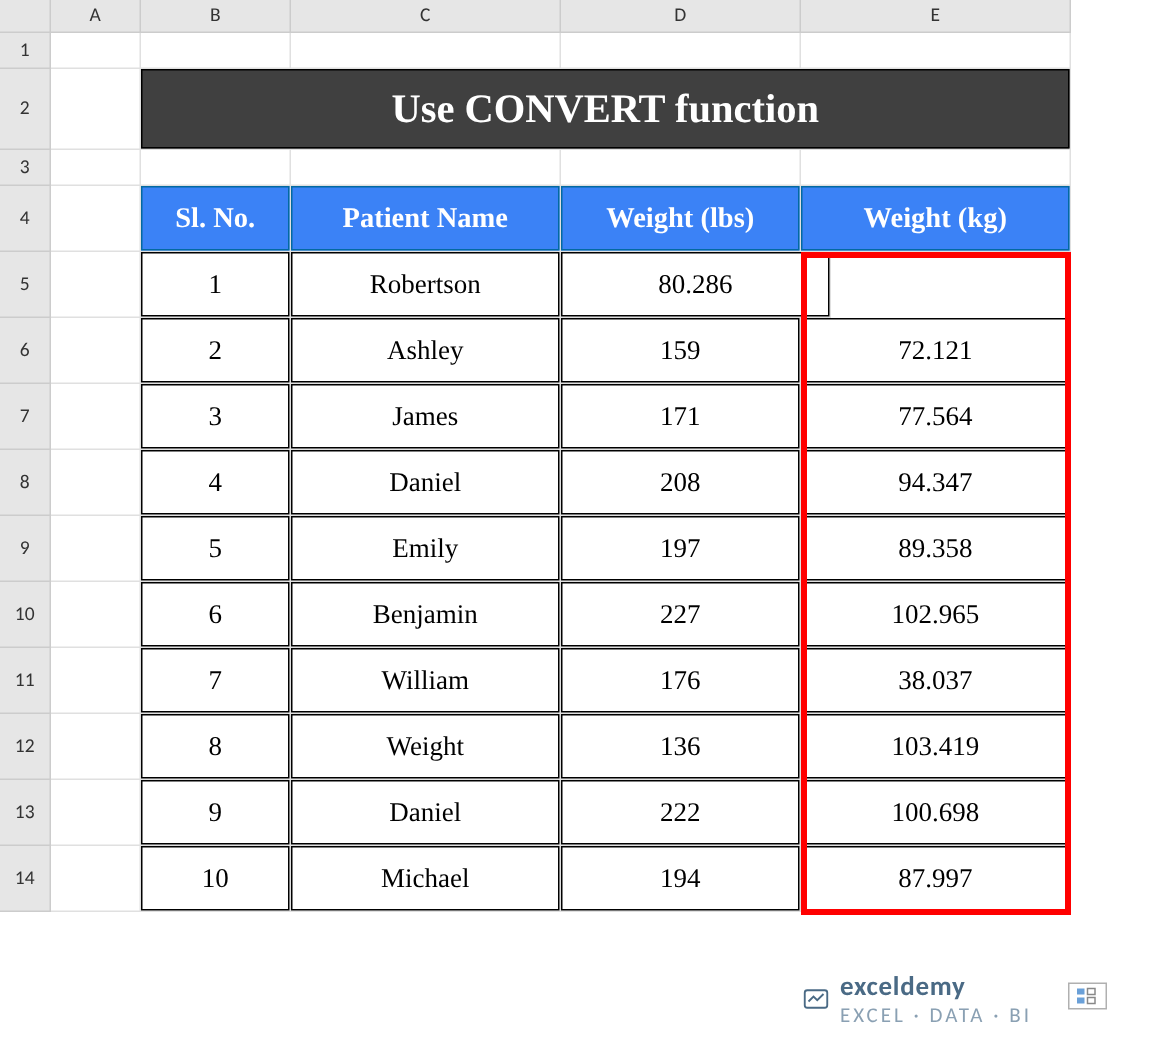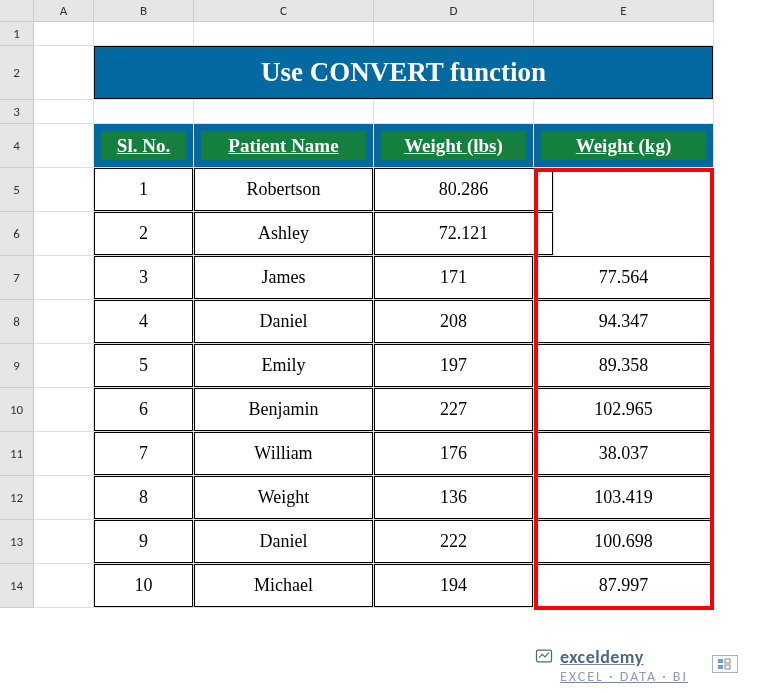--- a/index.html
+++ b/index.html
@@ -66,45 +66,44 @@
   
   .corner {
     width: 34px;
     height: 22px;
     background: #e6e6e6;
     border-right: 1px solid #ccc;
     border-bottom: 1px solid #ccc;
   }
   
   .title {
-    background: #0369a1;
+    background: #404040;
     color: #fff;
     font-family: Georgia, "Times New Roman", serif;
     font-weight: bold;
     font-size: 27px;
     border: 1px solid #000;
     display: flex;
     align-items: center;
     justify-content: center;
     width: 100%;
     height: 100%;
   }
   .thead {
-    background: #15803d;
+    background: #3b82f6;
     color: #fff;
     font-family: Georgia, "Times New Roman", serif;
     font-weight: bold;
     font-size: 19px;
-    border: 7px solid #0369a1;
+    border: 1px solid #0369a1;
     display: flex;
     align-items: center;
     justify-content: center;
     width: 100%;
     height: 100%;
-    text-decoration: underline;
   }
   .tcell {
     border: 1px solid #000;
     width: 100%;
     height: 100%;
     display: flex;
     align-items: center;
     justify-content: center;
     font-family: Georgia, "Times New Roman", serif;
     font-size: 18px;
@@ -115,23 +114,22 @@
     pointer-events: none;
     z-index: 5;
   }
   .watermark {
     position: absolute;
     right: 80px;
     bottom: 8px;
     font-size: 14px;
     color: #7a8a99;
     display: flex;
-    align-items: flex-start;
+    align-items: center;
     gap: 6px;
-    text-decoration: underline;
   }
   .watermark .big {
     font-size: 18px;
     font-weight: 600;
     color: #4a6a85;
     letter-spacing: 0.5px;
   }
   .watermark .small {
     font-size: 14px;
     letter-spacing: 2px;
@@ -245,20 +243,23 @@
       <div class="rowwrap">
     <div class="rowhead rd">6</div>
     <div class="cellrow">
       <div class="cell cA rd"></div>
       <div class="cell cB rd">
             <div class="tcell">2</div>
           </div>
       <div class="cell cC rd">
             <div class="tcell">Ashley</div>
           </div>
+      <div class="cell cD rd">
+            <div class="tcell">159</div>
+          </div>
       <div class="cell cE rd">
             <div class="tcell">72.121</div>
           </div>
     </div>
       </div>
       <div class="rowwrap">
     <div class="rowhead rd">7</div>
     <div class="cellrow">
       <div class="cell cA rd"></div>
       <div class="cell cB rd">

